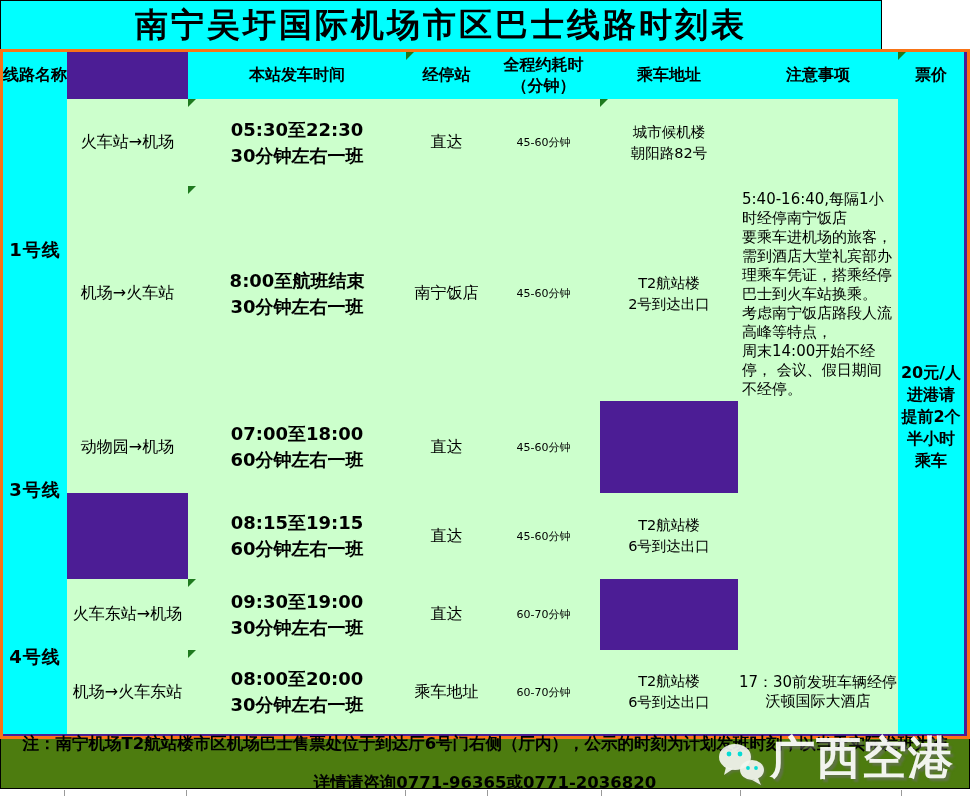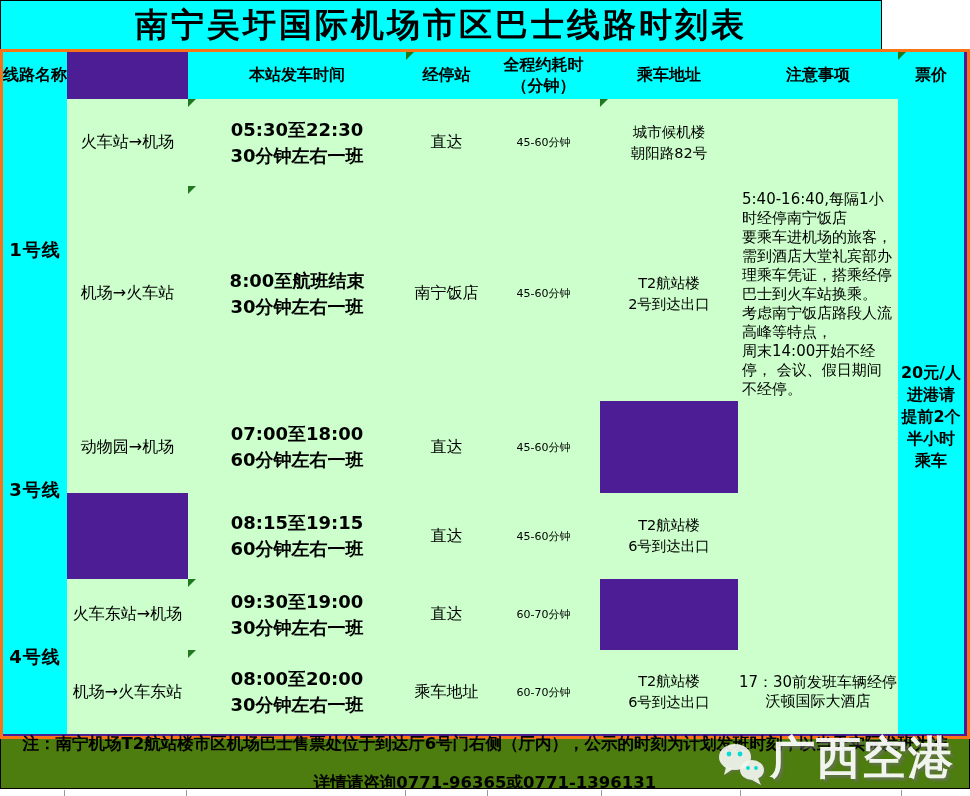--- a/index.html
+++ b/index.html
@@ -158,21 +158,21 @@
     <div class="cell dur" style="grid-column:5;grid-row:7">60-70分钟</div>
     <div class="cell addr preline" style="grid-column:6;grid-row:7">T2航站楼
 6号到达出口</div>
     <div class="cell notes preline" style="grid-column:7;grid-row:7">17：30前发班车辆经停
 沃顿国际大酒店</div>
 
   </div>
 
   <div class="footer">
     <div class="l1">注：南宁机场T2航站楼市区机场巴士售票处位于到达厅6号门右侧（厅内），公示的时刻为计划发班时刻，以当天实际发班为准</div>
-    <div class="l2">详情请咨询0771-96365或0771-1396131</div>
+    <div class="l2">详情请咨询0771-96365或0771-2036820</div>
   </div>
 
   <div class="bottom-strip">
     <div class="vline" style="left:64px"></div>
     <div class="vline" style="left:186px"></div>
     <div class="vline" style="left:405px"></div>
     <div class="vline" style="left:487px"></div>
     <div class="vline" style="left:601px"></div>
     <div class="vline" style="left:740px"></div>
     <div class="vline" style="left:901px"></div>

